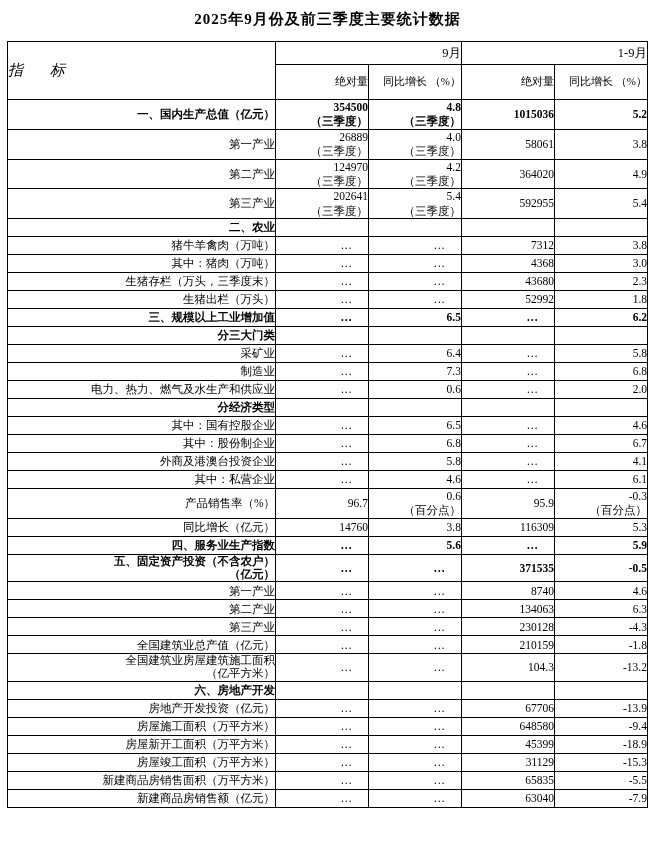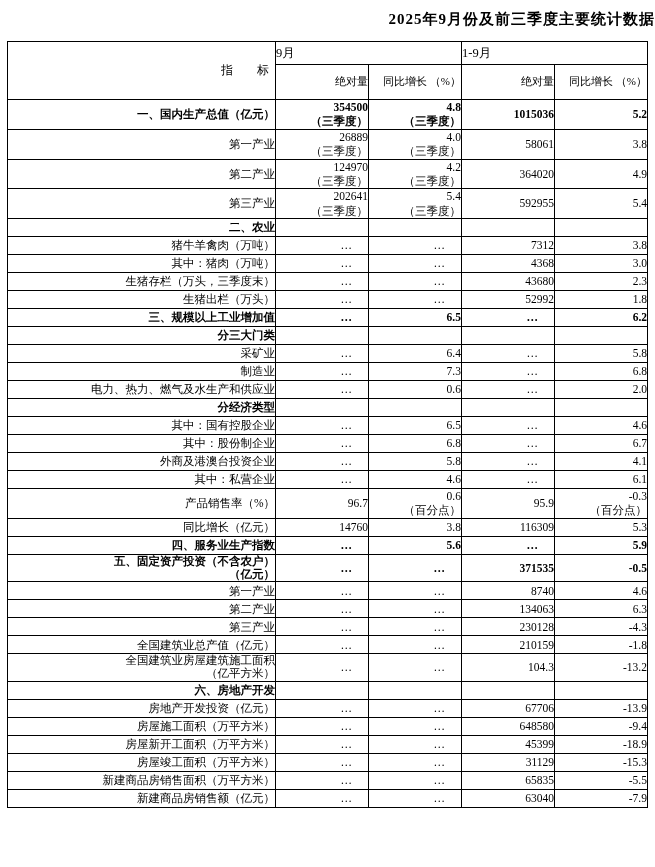--- a/index.html
+++ b/index.html
@@ -12,47 +12,48 @@
     height: 867px;
     font-family: "Liberation Serif", "DejaVu Serif", serif;
     color: #000000;
     overflow: hidden;
   }
   .page {
     width: 655px;
     position: relative;
   }
   .doc-title {
-    text-align: right;
+    text-align: center;
     font-size: 15px;
     font-weight: bold;
     letter-spacing: 1px;
     padding: 10px 0 12px 0;
     font-family: "Liberation Serif", "DejaVu Serif", serif;
   }
   table.stats {
     border-collapse: collapse;
     width: 641px;
     margin: 0 auto;
     table-layout: fixed;
     font-size: 11.5px;
   }
   table.stats td, table.stats th {
     border: 1px solid #000;
     padding: 0;
     vertical-align: middle;
   }
   .hdr-indicator {
-    text-align: right;
-    font-size: 12px;
+    text-align: left;
+    font-size: 15px;
     letter-spacing: 6px;
     height: 56px;
+    font-style: italic;
   }
   .hdr-group {
-    text-align: left;
+    text-align: right;
     font-size: 12.5px;
     height: 22px;
   }
   .hdr-sub {
     text-align: right;
     font-size: 11px;
     height: 34px;
     line-height: 1.25;
   }
   .col-label {

